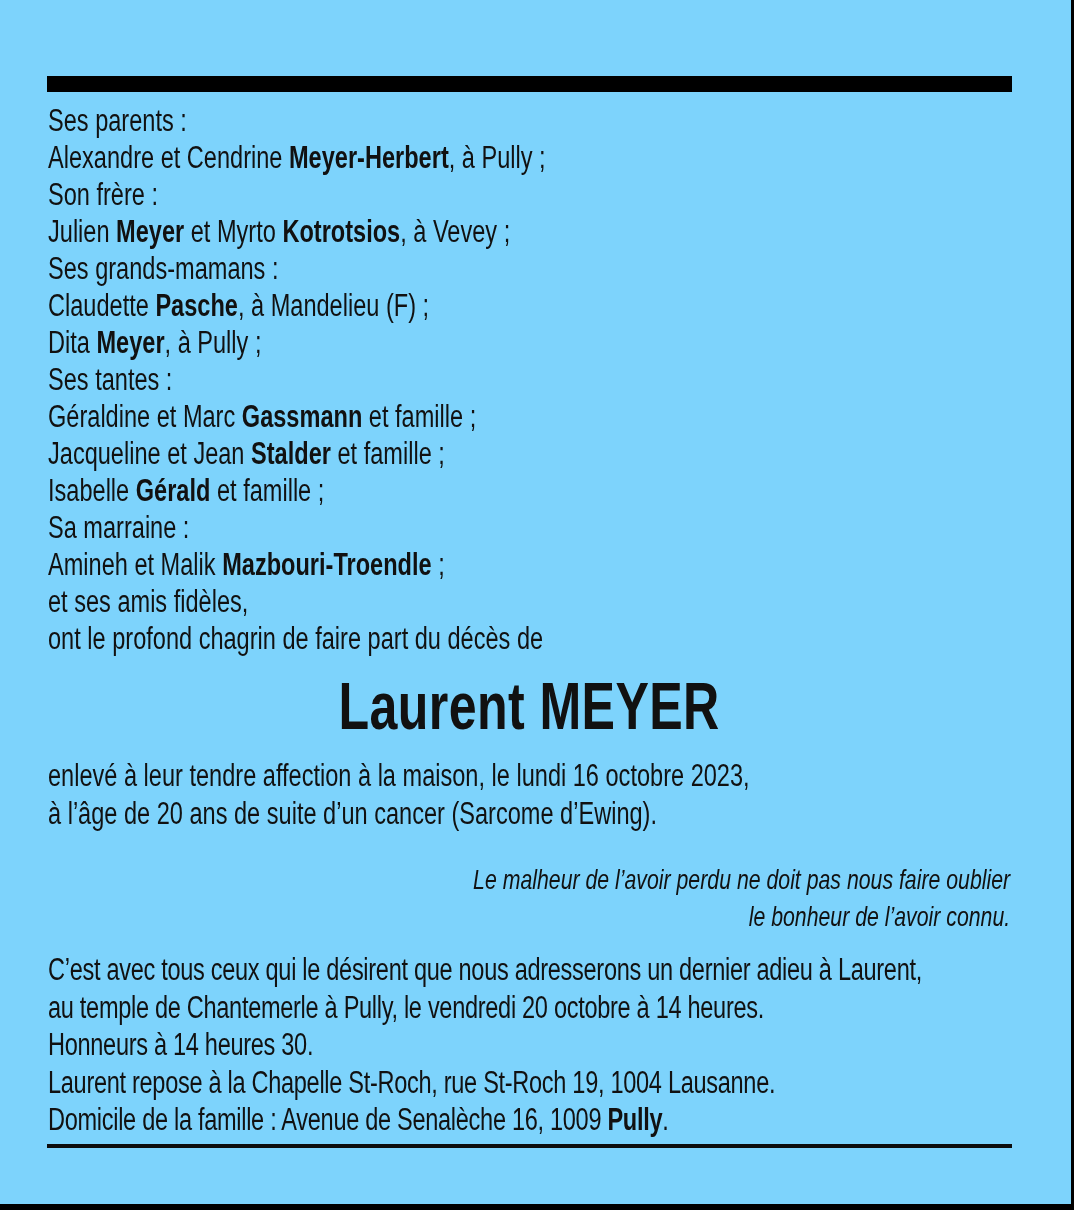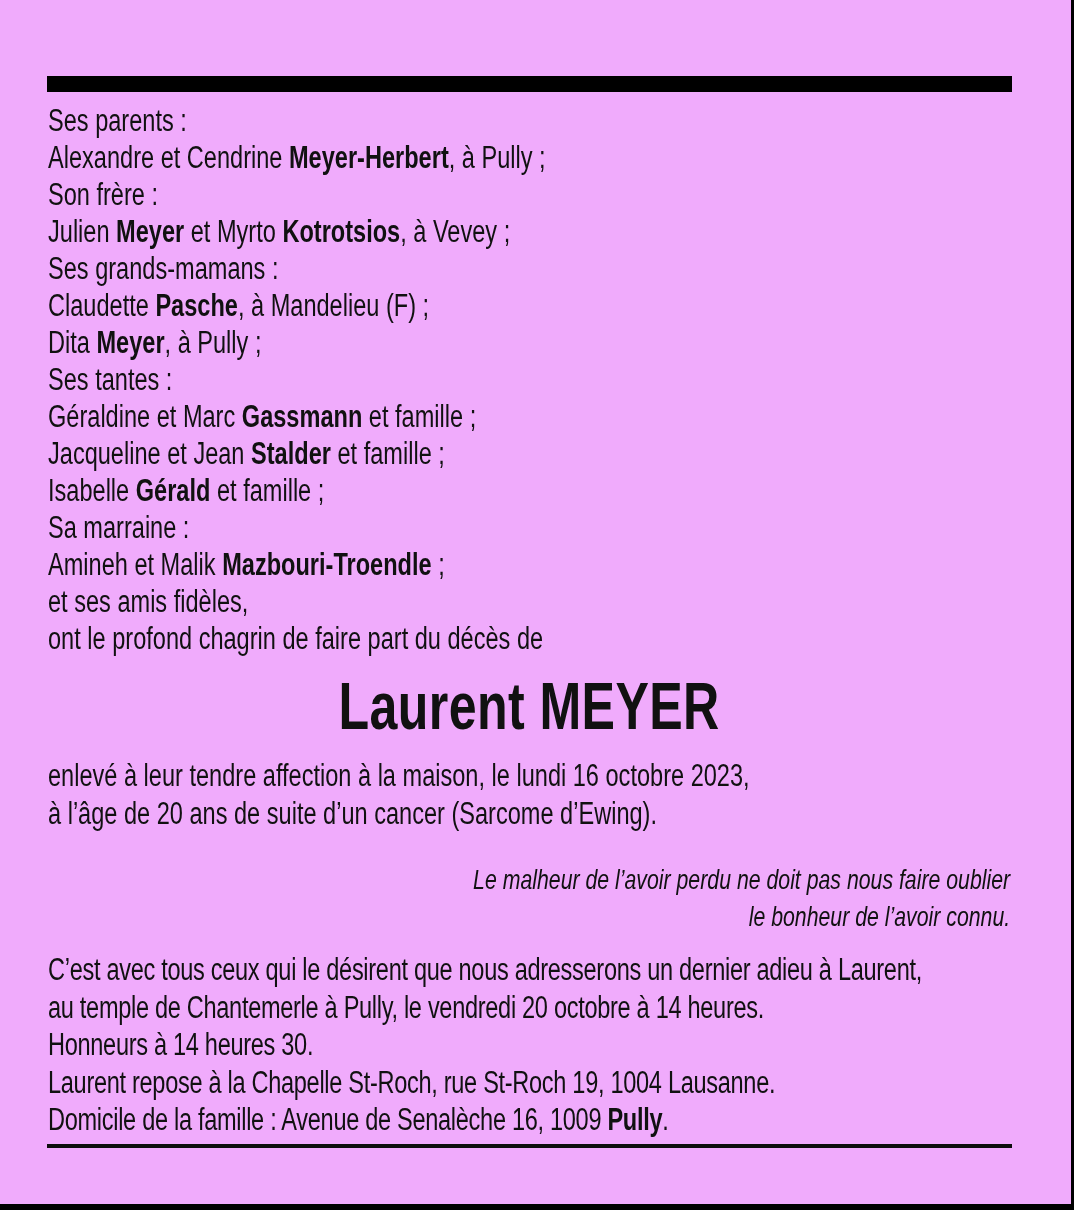--- a/index.html
+++ b/index.html
@@ -5,21 +5,21 @@
   html, body { margin: 0; padding: 0; }
   body {
     width: 1074px;
     height: 1210px;
     background: #ffffff;
     position: relative;
     overflow: hidden;
     font-family: "Liberation Sans", "DejaVu Sans", sans-serif;
     color: #111111;
   }
-  .scan { position: absolute; inset: 0; background: #f0abfc; }
+  .scan { position: absolute; inset: 0; background: #7dd3fc; }
 
   .top-bar {
     position: absolute;
     left: 47px; top: 76px;
     width: 965px; height: 16px;
     background: #000000;
   }
   .bottom-rule {
     position: absolute;
     left: 47px; top: 1144px;

